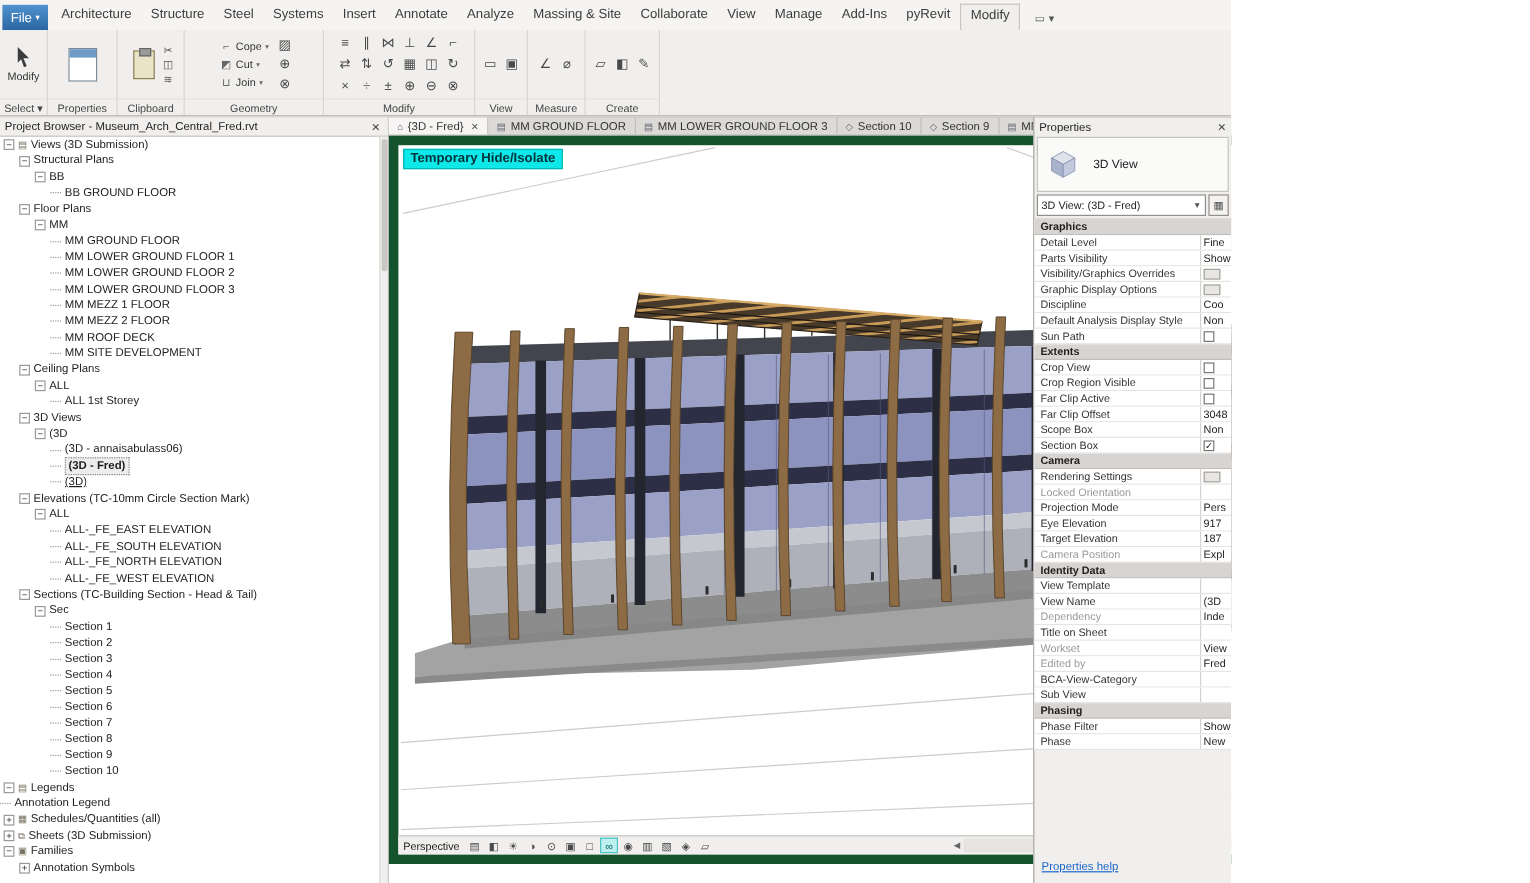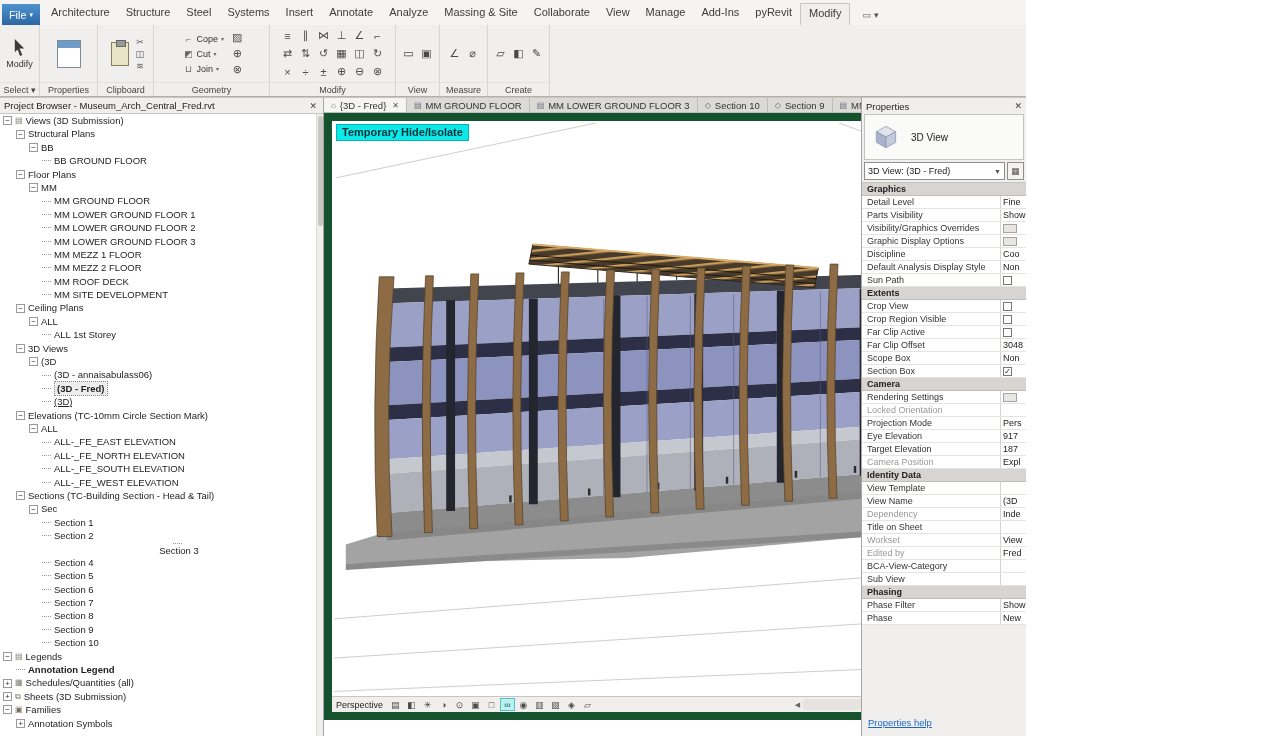--- a/index.html
+++ b/index.html
@@ -356,47 +356,47 @@
         <div class="trow" style="padding-left: 29px;">
           <span class="texp">−</span>
           <span class="tlabel">ALL</span>
         </div>
         <div class="trow" style="padding-left: 42px;">
           <span class="twig"></span>
           <span class="tlabel">ALL-_FE_EAST ELEVATION</span>
         </div>
         <div class="trow" style="padding-left: 42px;">
           <span class="twig"></span>
+          <span class="tlabel">ALL-_FE_SOUTH ELEVATION</span>
+        </div>
+        <div class="trow" style="padding-left: 42px;">
+          <span class="twig"></span>
           <span class="tlabel">ALL-_FE_NORTH ELEVATION</span>
         </div>
         <div class="trow" style="padding-left: 42px;">
           <span class="twig"></span>
-          <span class="tlabel">ALL-_FE_SOUTH ELEVATION</span>
-        </div>
-        <div class="trow" style="padding-left: 42px;">
-          <span class="twig"></span>
           <span class="tlabel">ALL-_FE_WEST ELEVATION</span>
         </div>
         <div class="trow" style="padding-left: 16px;">
           <span class="texp">−</span>
           <span class="tlabel">Sections (TC-Building Section - Head &amp; Tail)</span>
         </div>
         <div class="trow" style="padding-left: 29px;">
           <span class="texp">−</span>
           <span class="tlabel">Sec</span>
         </div>
         <div class="trow" style="padding-left: 42px;">
           <span class="twig"></span>
           <span class="tlabel">Section 1</span>
         </div>
         <div class="trow" style="padding-left: 42px;">
           <span class="twig"></span>
           <span class="tlabel">Section 2</span>
         </div>
-        <div class="trow" style="padding-left: 42px; flex-direction: column;">
+        <div class="trow" style="padding-left: 42px;">
           <span class="twig"></span>
           <span class="tlabel">Section 3</span>
         </div>
         <div class="trow" style="padding-left: 42px;">
           <span class="twig"></span>
           <span class="tlabel">Section 4</span>
         </div>
         <div class="trow" style="padding-left: 42px;">
           <span class="twig"></span>
           <span class="tlabel">Section 5</span>
@@ -419,21 +419,21 @@
         </div>
         <div class="trow" style="padding-left: 42px;">
           <span class="twig"></span>
           <span class="tlabel">Section 10</span>
         </div>
         <div class="trow" style="padding-left: 3px;">
           <span class="texp">−</span>
           <span class="tico">▤</span>
           <span class="tlabel">Legends</span>
         </div>
-        <div class="trow" style="padding-left: 16px; font-weight: bold;">
+        <div class="trow" style="padding-left: 0;">
           <span class="twig"></span>
           <span class="tlabel">Annotation Legend</span>
         </div>
         <div class="trow" style="padding-left: 3px;">
           <span class="texp">+</span>
           <span class="tico">▦</span>
           <span class="tlabel">Schedules/Quantities (all)</span>
         </div>
         <div class="trow" style="padding-left: 3px;">
           <span class="texp">+</span>

